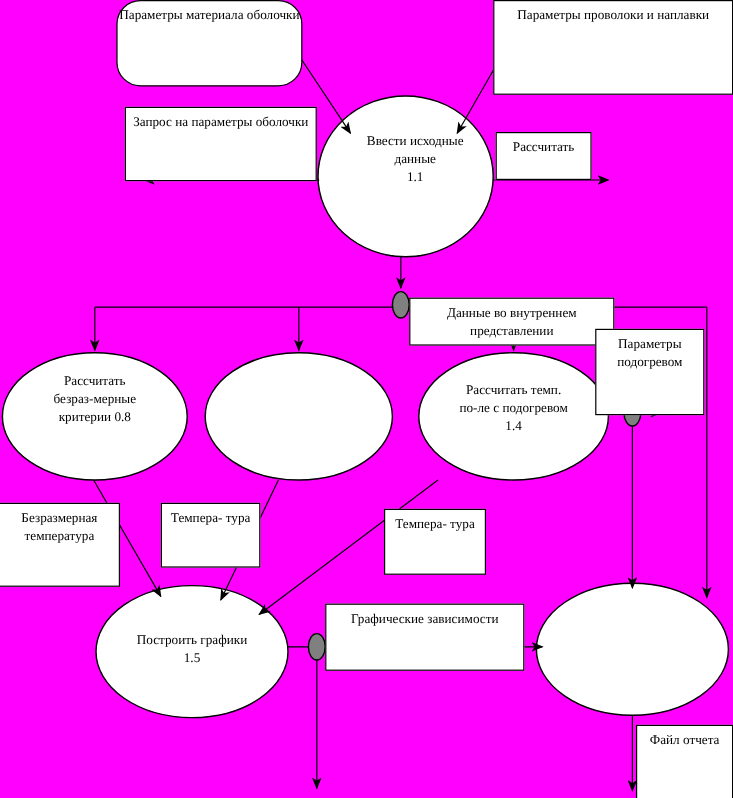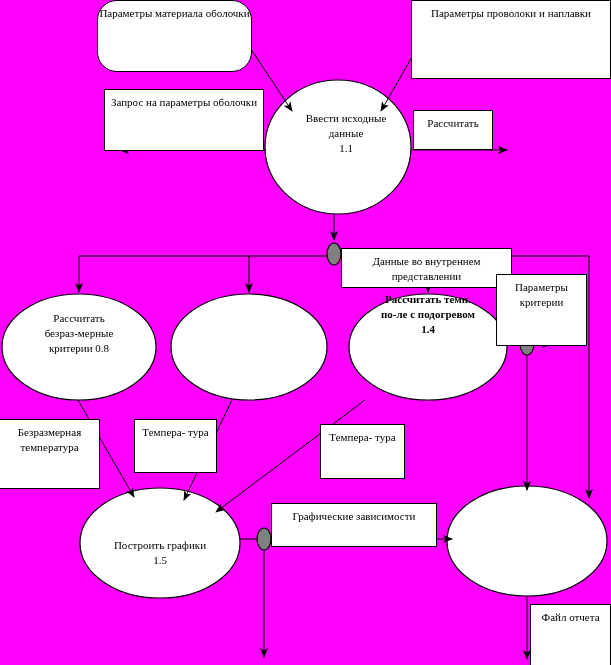--- a/index.html
+++ b/index.html
@@ -71,39 +71,39 @@
   <div class="dfbox" style="left:413px; top:110px; width:80px; height:40px;">
     <span>Рассчитать</span>
   </div>
 
   <div class="dfbox" style="left:341px; top:204px; width:171px; height:40px;margin-top:44px;">
     <span>Данные во внутреннем представлении</span>
   </div>
 
   <div class="dfbox" style="left:496px; top:274px; width:91px; height:72px;">
     <span>Параметры
-критерии</span>
+подогревом</span>
   </div>
 
   <div class="dfbox" style="left:-1px; top:419px; width:101px; height:70px;justify-content:flex-end;">
     <span>Безразмерная
 температура</span>
   </div>
 
   <div class="dfbox" style="left:134px; top:419px; width:83px; height:54px;">
     <span>Темпера-
 тура</span>
   </div>
 
   <div class="dfbox" style="left:320px; top:424px; width:85px; height:55px;">
     <span>Темпера-
 тура</span>
   </div>
 
-  <div class="dfbox" style="left:271px; top:503px; width:166px; height:44px;">
+  <div class="dfbox" style="left:271px; top:503px; width:166px; height:56px;">
     <span>Графические зависимости</span>
   </div>
 
   <div class="dfbox" style="left:530px; top:604px; width:81px; height:66px;">
     <span>Файл отчета</span>
   </div>
 
   <svg id="svg-layer" viewBox="0 0 611 665">
     <defs>
       <marker id="arrow" markerWidth="10" markerHeight="8" refX="9" refY="4" orient="auto" markerUnits="userSpaceOnUse">
@@ -152,21 +152,21 @@
 
   <div class="proc-label" style="left:276px; top:111px; width:140px;">Ввести исходные
 данные
 1.1</div>
 
   <div class="proc-label" style="left:14px; top:311px; width:130px;">Рассчитать
 безраз-мерные
 критерии 0.8</div>
 
 
-  <div class="proc-label" style="left:354px; top:292px; width:148px;font-weight:bold;">Рассчитать темп.
+  <div class="proc-label" style="left:354px; top:318px; width:148px;">Рассчитать темп.
 по-ле с подогревом
 1.4</div>
 
-  <div class="proc-label" style="left:90px; top:538px; width:140px;">Построить графики
+  <div class="proc-label" style="left:90px; top:527px; width:140px;">Построить графики
 1.5</div>
 
 
 </div>
 
 </body></html>

